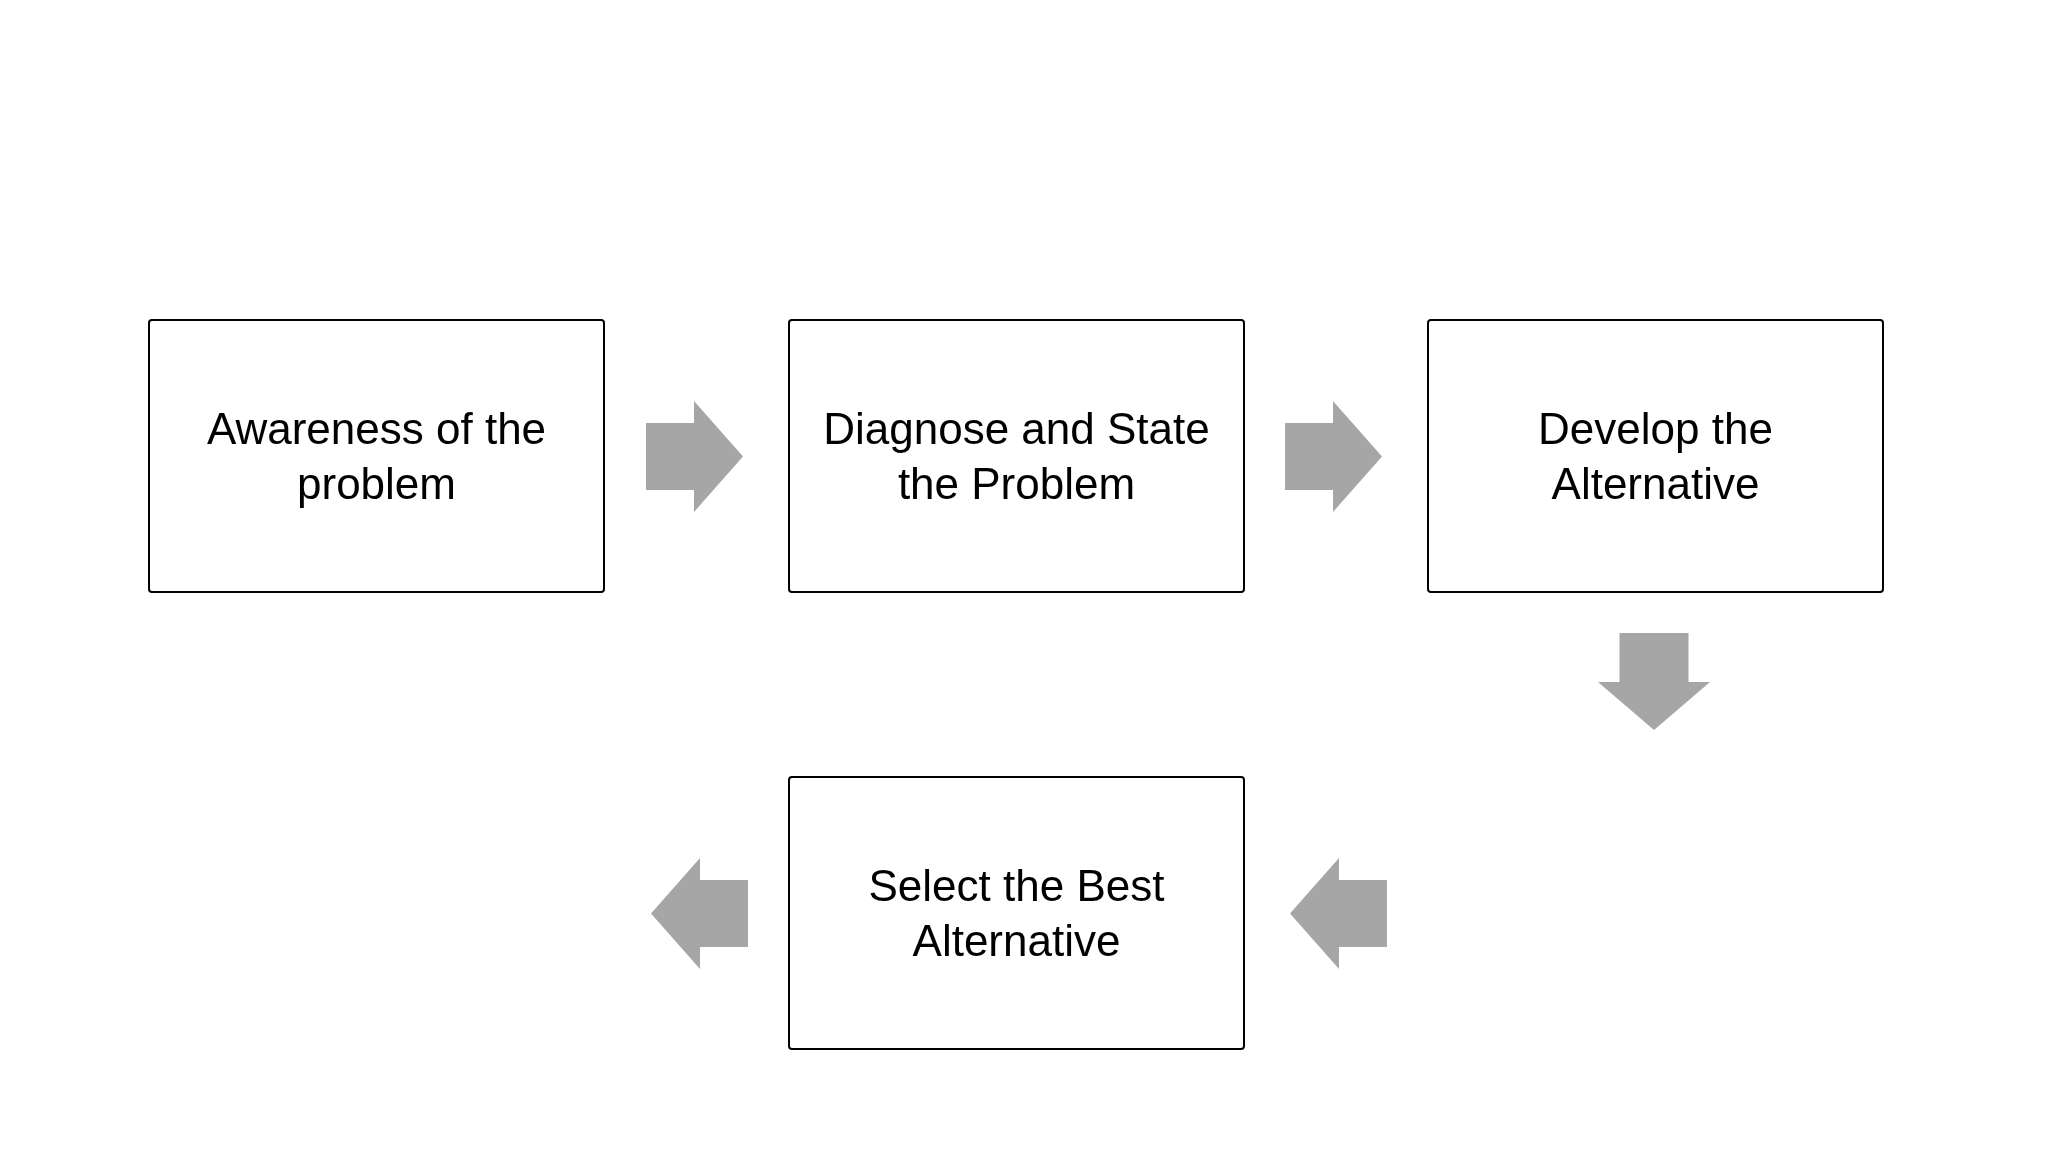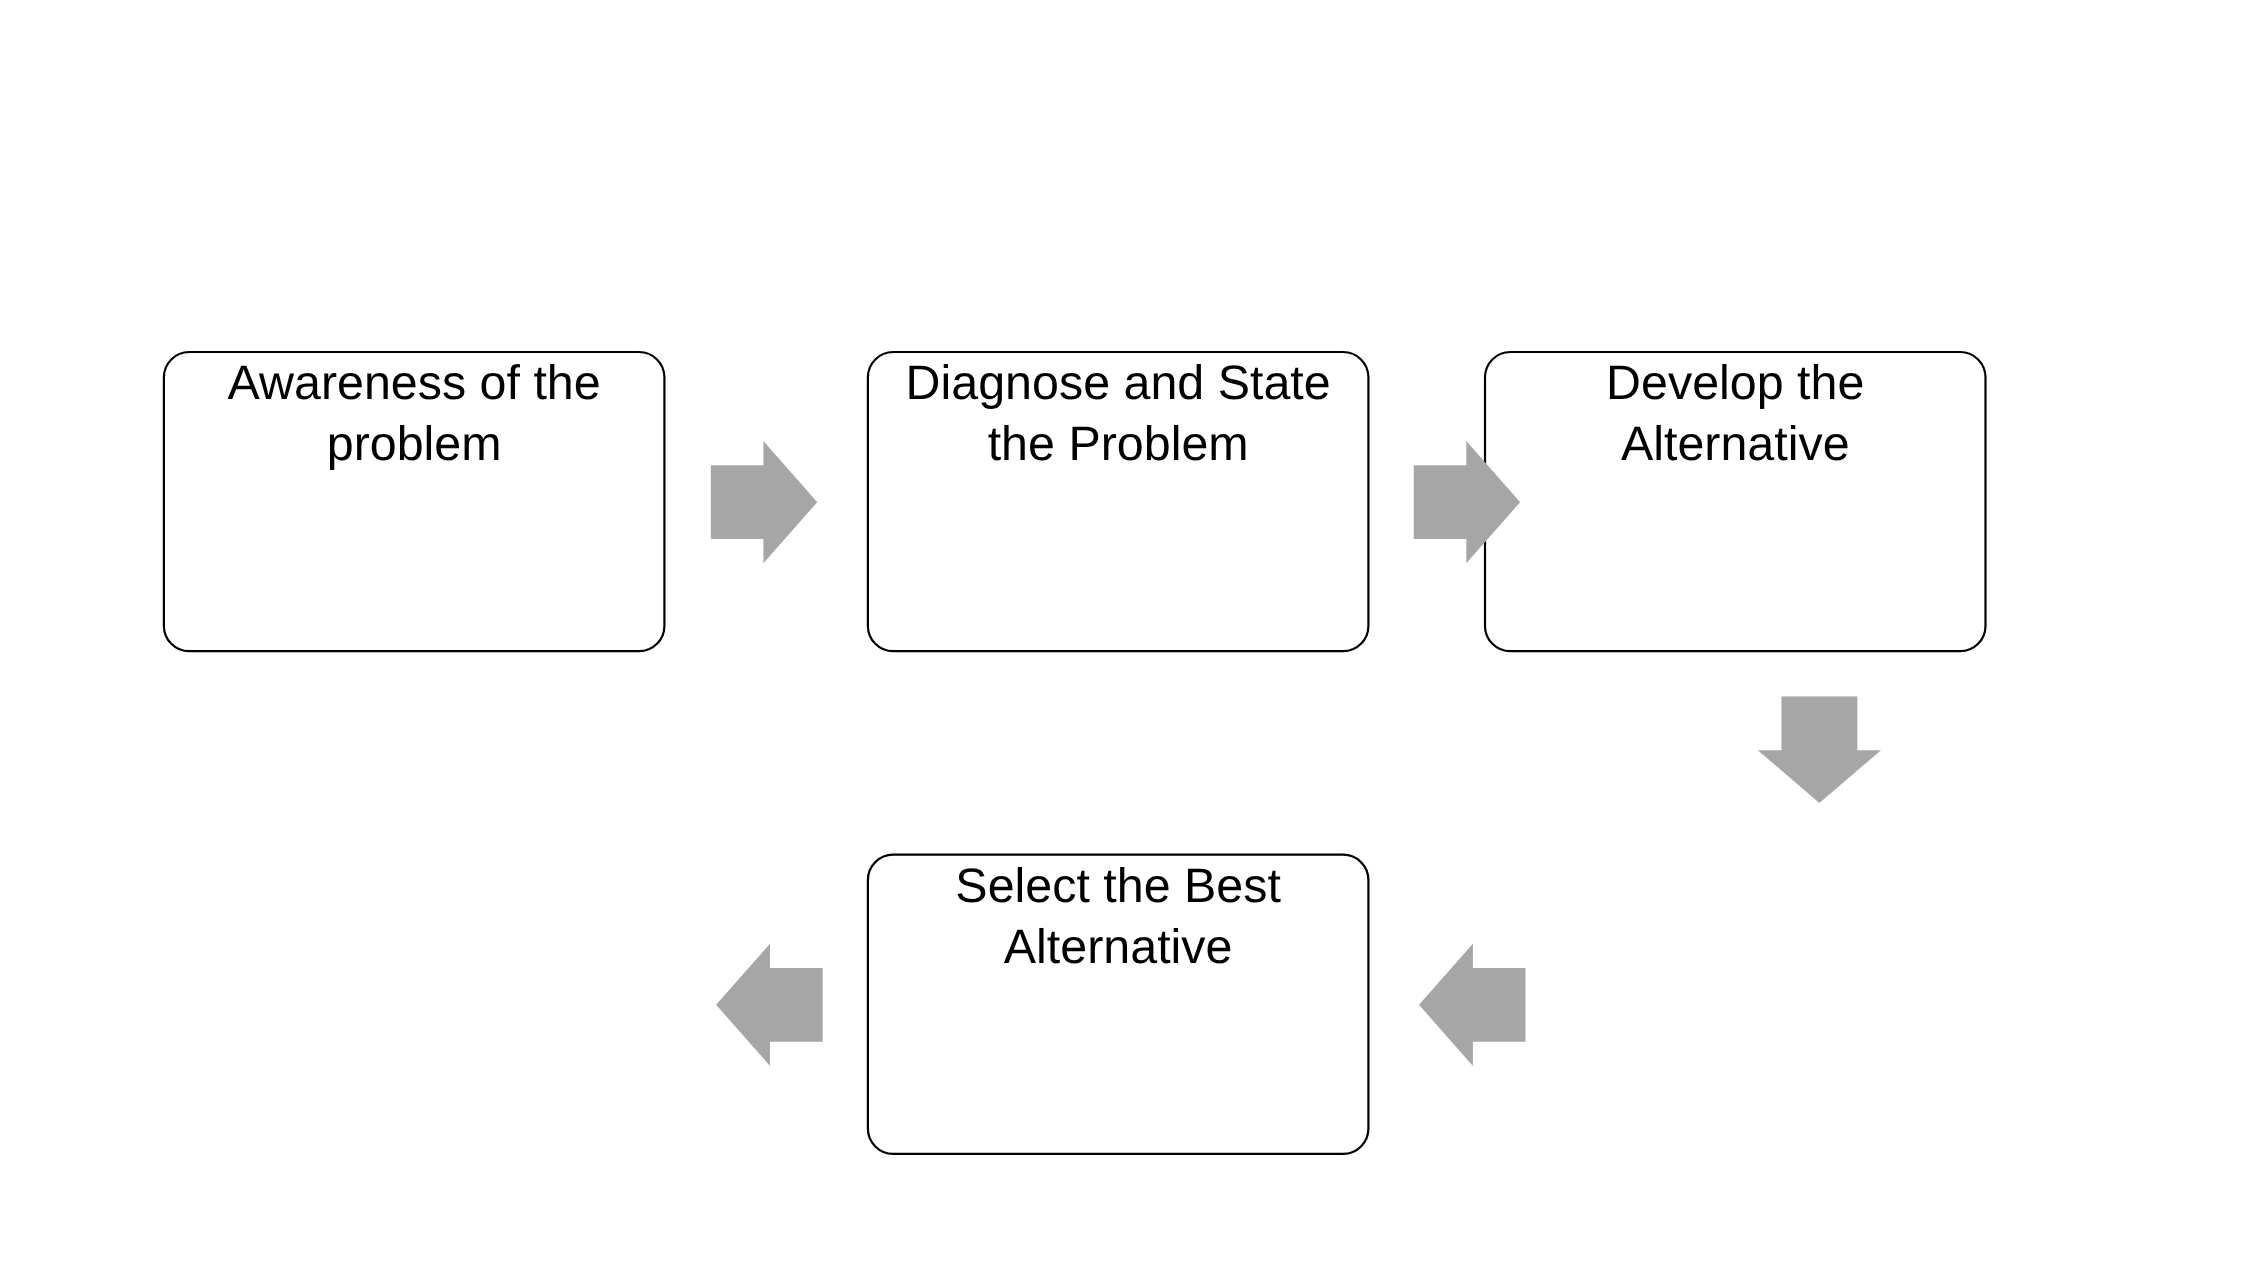--- a/index.html
+++ b/index.html
@@ -22,36 +22,37 @@
     line-height: 1.05;
     white-space: nowrap;
   }
 
   .flow-box {
     position: absolute;
     width: 457px; height: 274px;
     box-sizing: border-box;
     background: #ffffff;
     border: 2px solid #000000;
-    border-radius: 24px;
+    border-radius: 4px;
     display: flex;
+    align-items: center;
     justify-content: center;
     text-align: center;
     padding: 0 28px;
   }
   .flow-box .box-label {
     font-size: 44px;
     line-height: 55px;
     color: #000000;
   }
   .r1 { top: 319px; }
   .r2 { top: 776px; }
   .c1 { left: 148px; }
   .c2 { left: 788px; }
-  .c3 { left: 1349px; }
+  .c3 { left: 1427px; }
 
   .flow-arrow { position: absolute; }
   .flow-arrow svg { display: block; }
   .arrow-fill { fill: #a6a6a6; }
 
   .ar1 { left: 646px;  top: 401px; }
   .ar2 { left: 1285px; top: 401px; }
   .adown { left: 1598px; top: 633px; }
   .al1 { left: 651px;  top: 858px; }
   .al2 { left: 1290px; top: 858px; }

